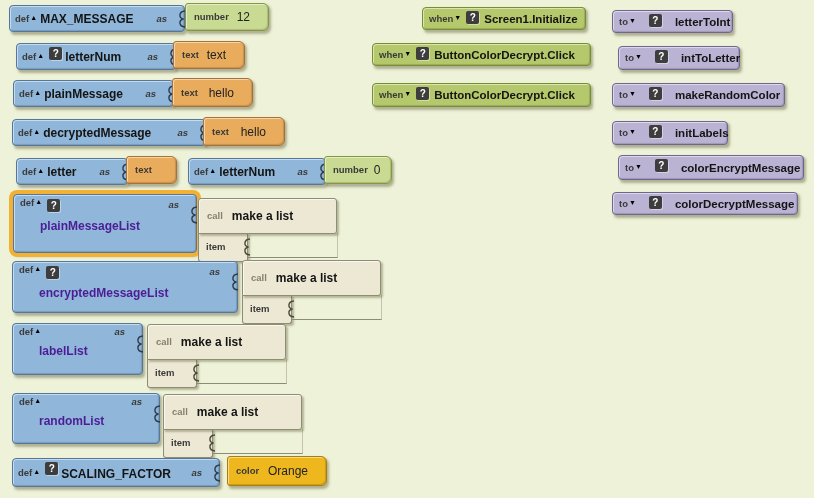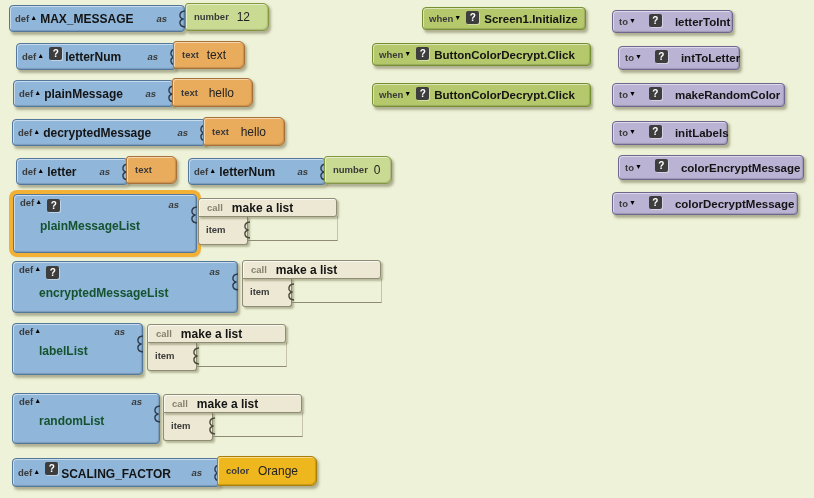--- a/index.html
+++ b/index.html
@@ -17,50 +17,50 @@
                inset 1px 1px 0 rgba(255,255,255,.5),
                inset -1px -1px 1px rgba(0,0,0,.15);
     padding:2px 6px 2px 5px;
   }
   .def{background:var(--def_fill);border-color:var(--def_border);}
   .when{background:var(--when_fill);border-color:var(--when_border);padding-left:6px;}
   .to{background:var(--to_fill);border-color:var(--to_border);padding-left:6px;gap:8px;}
   .val{padding:2px 8px 2px 8px;}
   .num{background:var(--number_fill);border-color:var(--number_border);border-radius:3px 6px 6px 3px;}
   .txt{background:var(--text_fill);border-color:var(--text_border);border-radius:3px 6px 6px 3px;}
-  .colr{background:var(--color_fill);border-color:var(--color_border);border-radius:3px 6px 6px 3px;}
+  .colr{background:var(--color_fill);border-color:var(--color_border);border-radius:3px 6px 6px 3px;margin-left:10px;}
   .defcol{display:flex;align-items:flex-start;margin-right:3px;flex:0 0 auto;}
   .sm{font-size:9.5px;font-weight:bold;color:#3a3a3a;line-height:10px;}
   .tri{font-size:7px;color:#000;line-height:7px;margin-left:1px;}
   .qbadge{
     width:13px;height:13px;flex:0 0 13px;border-radius:2px;
     background:var(--badge_bg);color:var(--badge_fg);
     font-size:10px;font-weight:bold;line-height:13px;text-align:center;
     align-self:flex-start;margin:1px 3px 0 2px;
     box-shadow:1px 1px 0 rgba(255,255,255,.4);
   }
   .bname{font-weight:bold;font-size:12px;color:#141414;align-self:flex-end;margin-bottom:3px;white-space:nowrap;}
   .cname{font-weight:bold;font-size:11.5px;color:#141414;align-self:center;margin-left:2px;white-space:nowrap;}
   .as{margin-left:auto;align-self:center;padding-right:11px;font-style:italic;}
   .plug{position:absolute;right:-2px;top:50%;margin-top:-9px;}
   .plugtop{top:11px;margin-top:0;}
   .vlab{margin-right:6px;align-self:center;}
   .vval{font-weight:normal;font-size:12px;color:#222;margin-left:auto;padding-right:10px;align-self:center;white-space:nowrap;}
   .deflist{display:block;padding:3px 6px;}
   .deflist .row1{display:flex;align-items:flex-start;}
-  .bname2{display:block;font-weight:bold;font-size:12px;color:#14532d;margin:7px 0 0 20px;white-space:nowrap;}
+  .bname2{display:block;font-weight:bold;font-size:12px;color:#4c1d95;margin:7px 0 0 20px;white-space:nowrap;}
   .selected{
     box-shadow:0 0 0 4px var(--select_halo),
                2px 2.5px 3px rgba(100,95,60,.5),
                inset 1px 1px 0 rgba(255,255,255,.5),
                inset -1px -1px 1px rgba(0,0,0,.15);
   }
   .mlist{position:absolute;}
   .mhdr{
-    position:relative;box-sizing:border-box;height:19px;width:139px;
+    position:relative;box-sizing:border-box;height:36px;width:139px;
     background:var(--call_fill);border:1px solid var(--call_border);
     border-radius:3px 3px 3px 0;display:flex;align-items:center;padding:0 8px;
     box-shadow:2px 2px 2px rgba(100,95,60,.4),inset 1px 1px 0 rgba(255,255,255,.7);
     z-index:2;
   }
   .mcall{color:#85816b;margin-right:9px;}
   .mname{font-weight:bold;font-size:12px;color:#141414;white-space:nowrap;}
   .mrow{position:relative;height:28px;width:139px;}
   .mtab{
     position:absolute;left:0;top:-1px;width:50px;height:29px;box-sizing:border-box;

